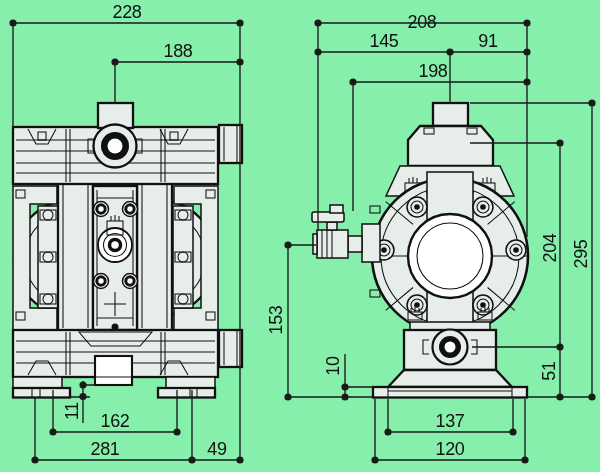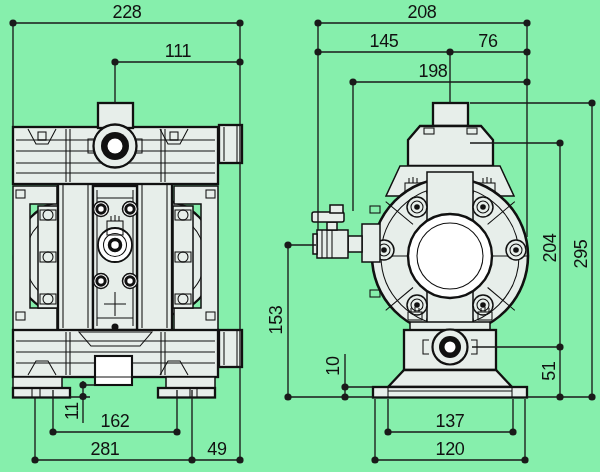--- a/index.html
+++ b/index.html
@@ -262,29 +262,29 @@
     <path class="d" d="M388,432 H513 M388,399 V432 M513,399 V432"></path>
     <circle class="dot" cx="388" cy="432" r="3.6"></circle>
         <circle class="dot" cx="513" cy="432" r="3.6"></circle>
     <path class="d" d="M375,460 H525 M375,399 V460 M525,399 V460"></path>
     <circle class="dot" cx="375" cy="460" r="3.6"></circle>
         <circle class="dot" cx="525" cy="460" r="3.6"></circle>
   </g>
 </svg>
 
   <div class="dim" style="left:127px;top:21px">228</div>
-  <div class="dim" style="left:178px;top:60px">111</div>
+  <div class="dim" style="left:178px;top:60px">188</div>
   <div class="dim v" style="left:72px;top:411px">11</div>
   <div class="dim" style="left:115px;top:430px">162</div>
   <div class="dim" style="left:105px;top:458px">281</div>
   <div class="dim" style="left:217px;top:458px">49</div>
 
-  <div class="dim" style="left:422px;top:21px">208</div>
+  <div class="dim" style="left:422px;top:31px">208</div>
   <div class="dim" style="left:384px;top:50px">145</div>
-  <div class="dim" style="left:488px;top:50px">76</div>
+  <div class="dim" style="left:488px;top:50px">91</div>
   <div class="dim" style="left:433px;top:80px">198</div>
   <div class="dim v" style="left:550px;top:248px">204</div>
   <div class="dim v" style="left:581px;top:254px">295</div>
   <div class="dim v" style="left:276px;top:320px">153</div>
   <div class="dim v" style="left:333px;top:366px">10</div>
   <div class="dim v" style="left:549px;top:371px">51</div>
   <div class="dim" style="left:450px;top:430px">137</div>
   <div class="dim" style="left:450px;top:458px">120</div>
 </div>
 

